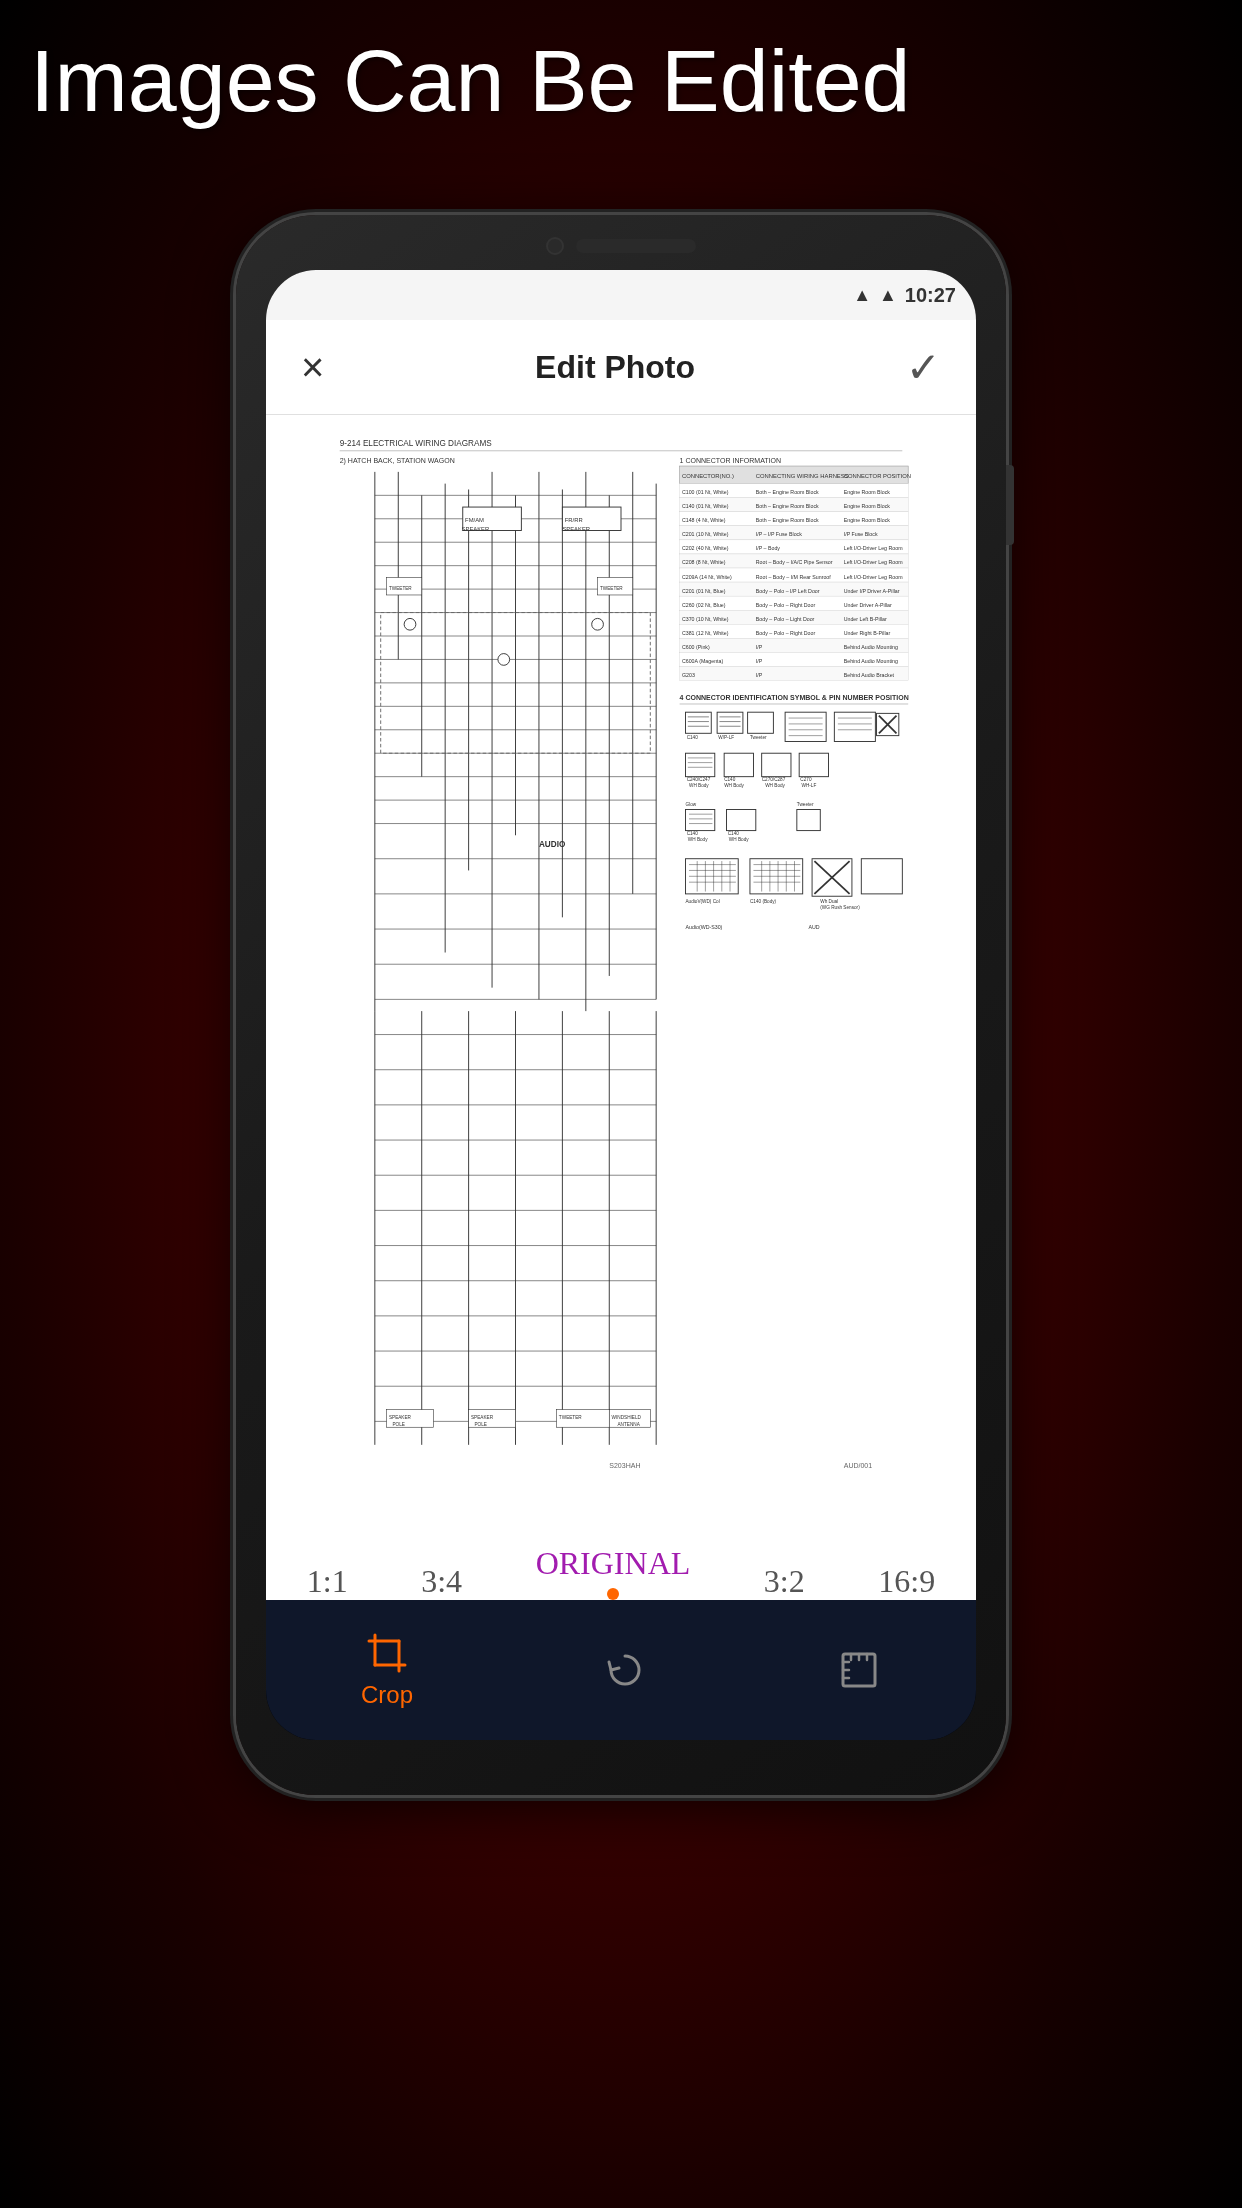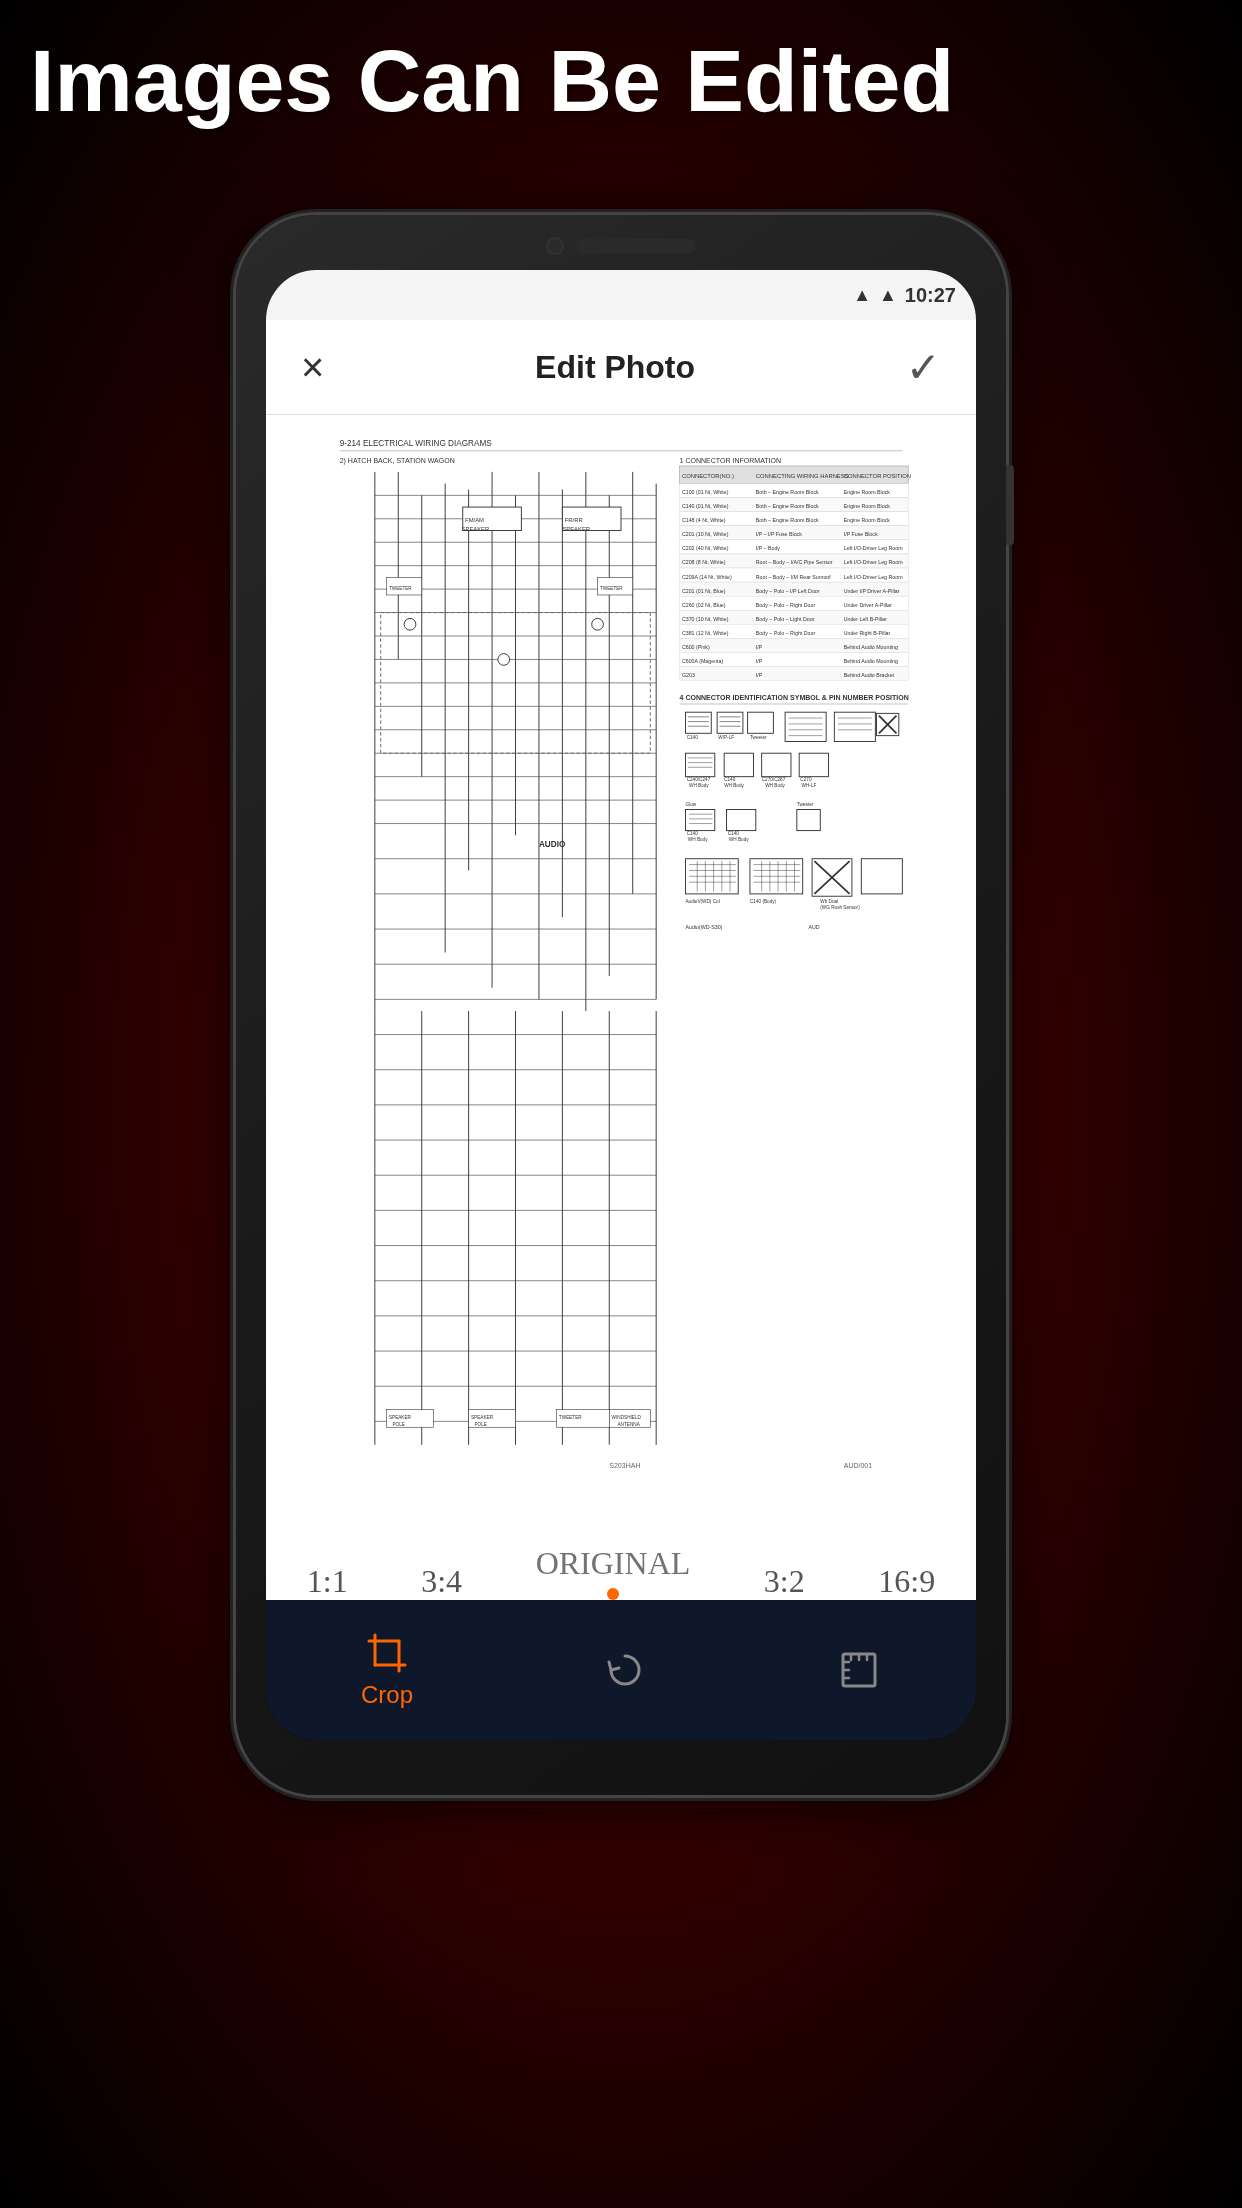--- a/index.html
+++ b/index.html
@@ -15,21 +15,21 @@
 
     
     .headline {
       position: absolute;
       top: 30px;
       left: 30px;
       right: 30px;
       text-align: left;
       font-family: 'Comic Sans MS', cursive, sans-serif;
       font-size: 88px;
-      font-weight: bold;
+      font-weight: normal;
       color: white;
       line-height: 1.15;
       text-shadow: 2px 2px 4px rgba(0,0,0,0.5);
       z-index: 10;
     }
 
     
     .phone {
       position: absolute;
       top: 215px;
@@ -178,21 +178,21 @@
       cursor: pointer;
     }
 
     .ratio-label {
       font-size: 32px;
       color: #555;
       font-weight: 500;
     }
 
     .ratio-label.active {
-      color: #737373;
+      color: #a21caf;
     }
 
     .ratio-dot {
       width: 12px;
       height: 12px;
       border-radius: 50%;
       background: #FF6600;
       margin-top: 6px;
     }
 

